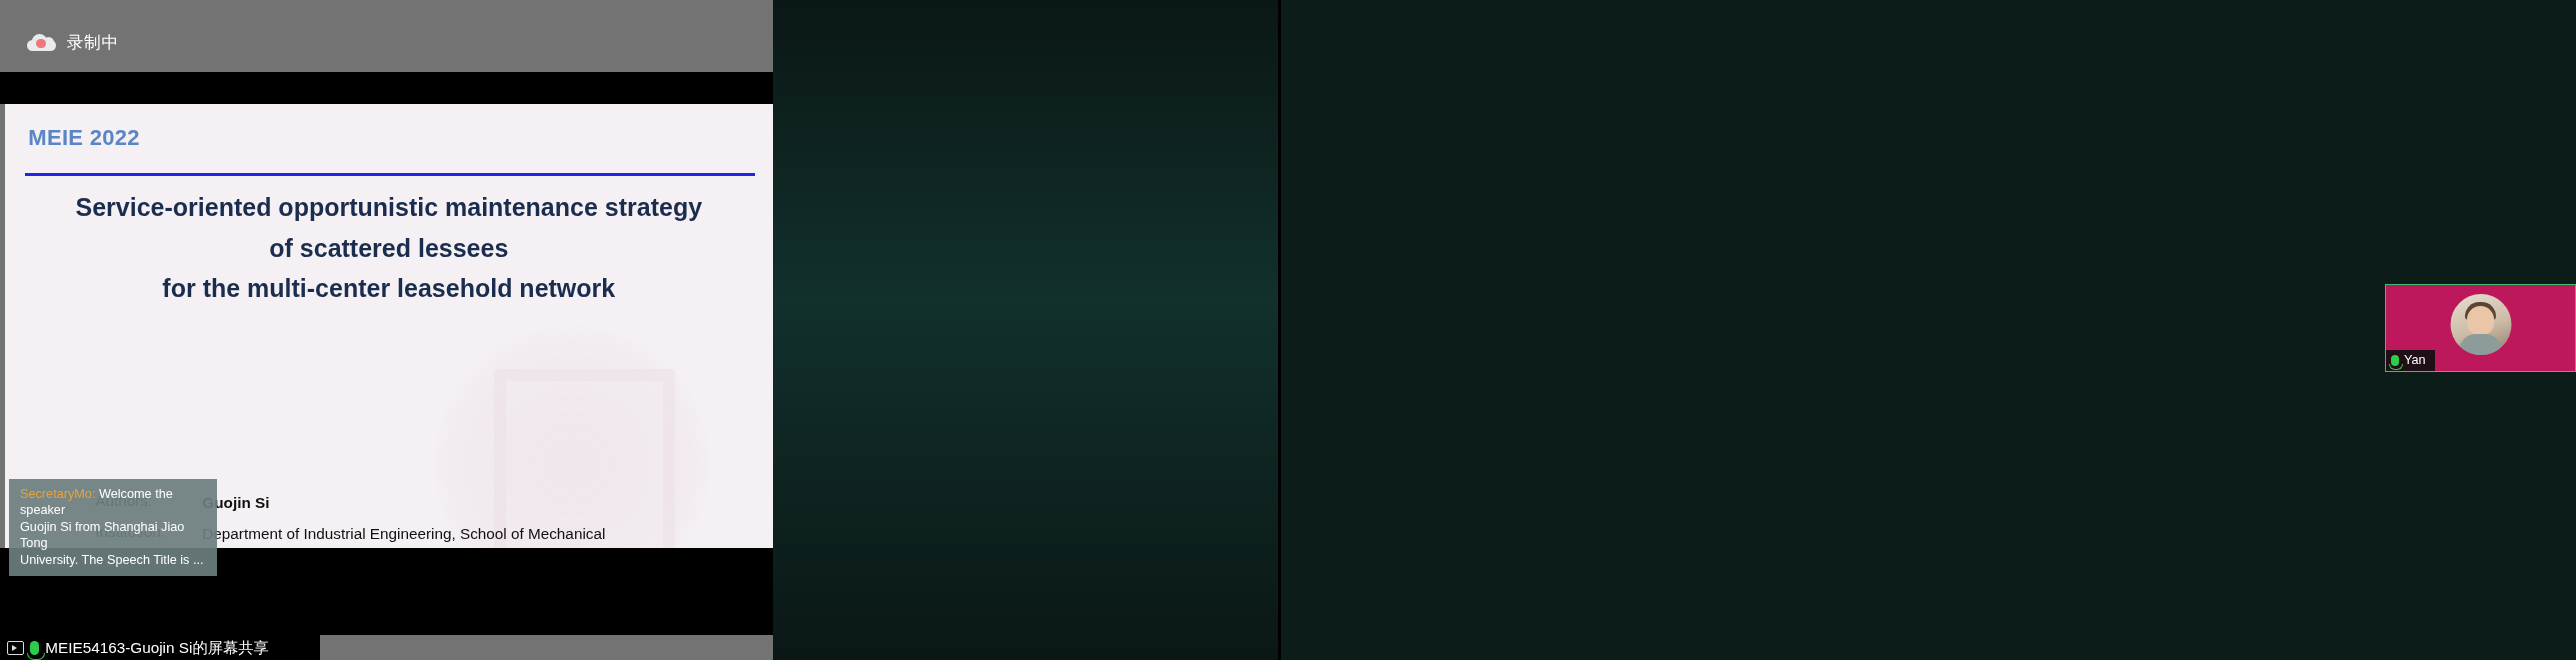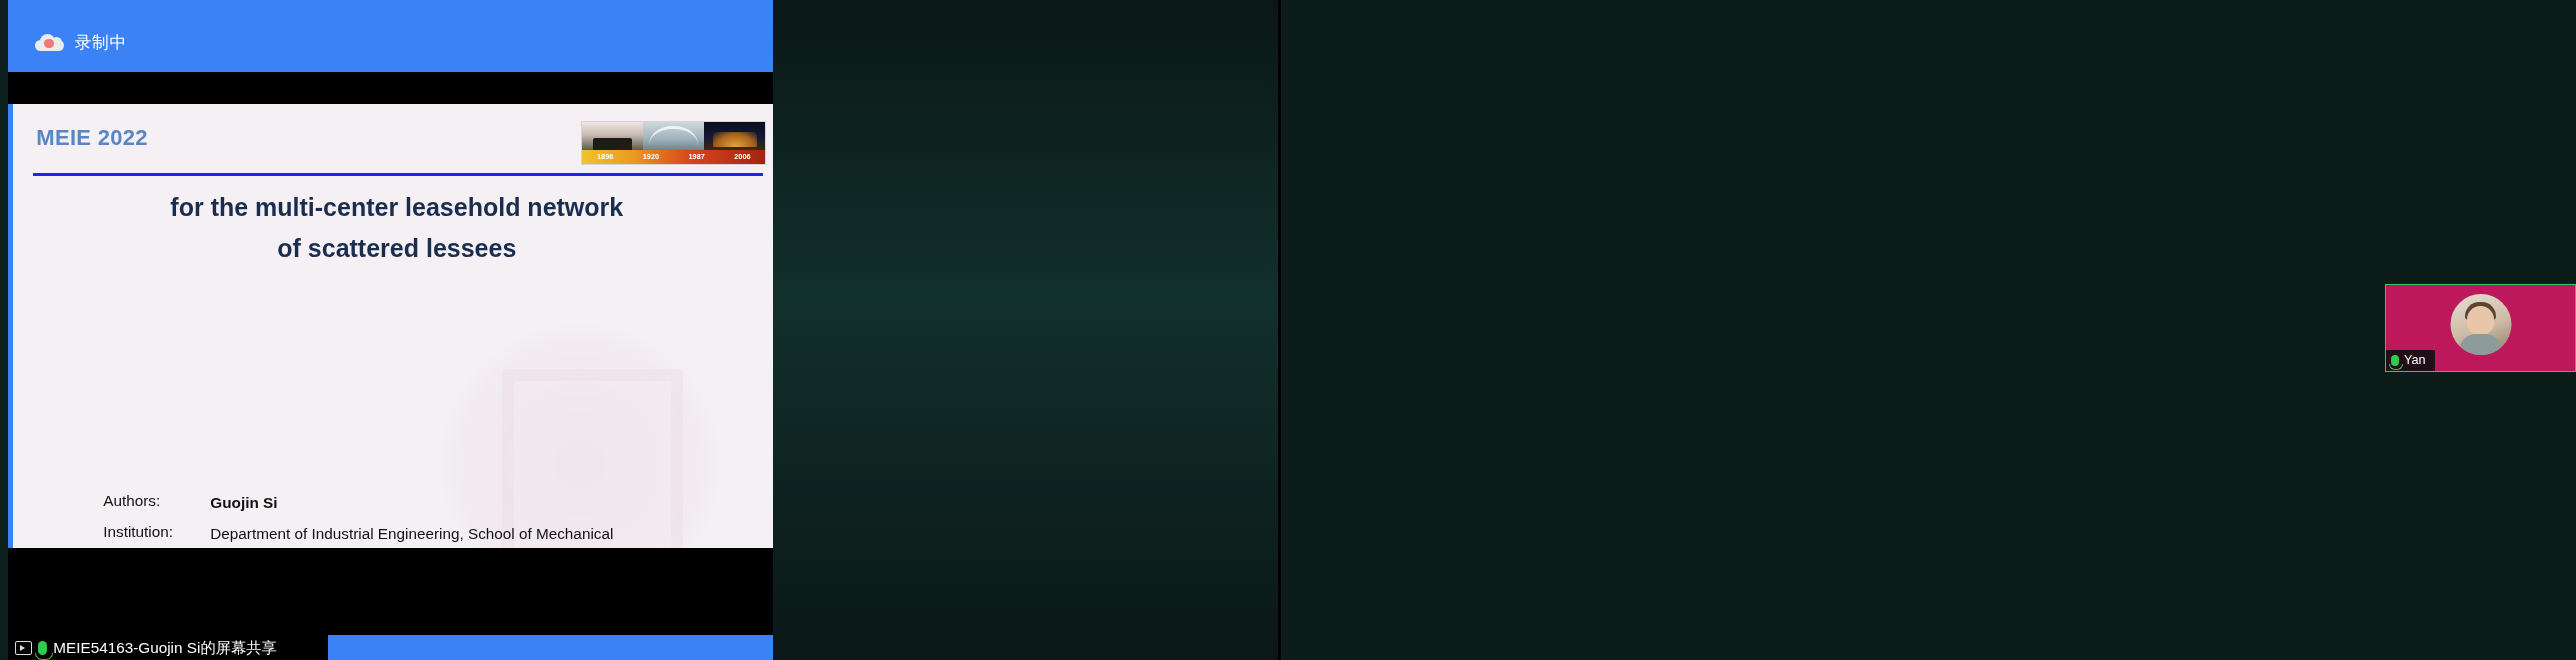--- a/index.html
+++ b/index.html
@@ -4,22 +4,22 @@
 <style>
   * { margin:0; padding:0; box-sizing:border-box; }
   html,body{
     width:2576px; height:661px; overflow:hidden;
     background:#0d1f1c;
     font-family:"Liberation Sans", sans-serif;
   }
   .stage{ position:relative; width:2576px; height:661px; background:#0d1f1c; }
 
   
-  .panel-left{ position:absolute; left:8px; top:0; width:773px; height:661px;
-               background:#3b82f6; overflow:hidden; }
+  .panel-left{ position:absolute; left:0; top:0; width:773px; height:661px;
+               background:#737373; overflow:hidden; }
   .rec-badge{ position:absolute; left:27px; top:31px; display:flex; align-items:center; gap:10.7px; }
   .rec-cloud{ position:relative; width:29px; height:17.3px; }
   .rec-cloud .c1{ position:absolute; left:0; bottom:0; width:29px; height:11.3px;
                   background:#e9eced; border-radius:6px; }
   .rec-cloud .c2{ position:absolute; left:5.3px; top:0; width:14.7px; height:14.7px;
                   background:#e9eced; border-radius:50%; }
   .rec-cloud .c3{ position:absolute; left:16px; top:3.3px; width:11.3px; height:11.3px;
                   background:#e9eced; border-radius:50%; }
   .rec-dot{ position:absolute; left:9.3px; top:4.7px; width:9.3px; height:9.3px;
             background:#f0787b; border-radius:50%; z-index:3; }
@@ -175,54 +175,47 @@
 
     <div class="black-strip"></div>
     <div class="black-strip-b"></div>
 
     <div class="slide1">
       <div class="slide1-head">
         <div class="meie-title">MEIE 2022</div>
       </div>
       <div class="blue-rule"></div>
 
-      <div class="sjtu-banner">
-        <div class="banner-imgs">
-          <div class="bi bi1"></div>
-          <div class="bi bi2"></div>
-          <div class="bi bi3"></div>
-        </div>
-        <div class="banner-years">
-          <span>1896</span>
-          <span>1920</span>
-          <span>1987</span>
-          <span>2006</span>
-        </div>
-      </div>
 
       <div class="sjtu-ghost"></div>
 
       <div class="slide1-title">
+        <div>Service-oriented opportunistic maintenance strategy</div>
+        <div>of scattered lessees</div>
         <div>for the multi-center leasehold network</div>
-        <div>of scattered lessees</div>
       </div>
 
       <div class="meta">
         <div class="meta-row">
           <div class="meta-label">Authors:</div>
           <div class="meta-value bold">Guojin Si</div>
         </div>
         <div class="meta-row">
           <div class="meta-label">Institution:</div>
           <div class="meta-value">Department of Industrial Engineering, School of Mechanical Engineering, Shanghai Jiao Tong University, Shanghai, China</div>
         </div>
 
       </div>
     </div>
 
+    <div class="chat-toast">
+      <div class="line"><span class="chat-name">SecretaryMo:</span><span> Welcome the speaker</span></div>
+      <div class="line">Guojin Si from Shanghai Jiao Tong</div>
+      <div class="line">University. The Speech Title is ...</div>
+    </div>
 
     <div class="share-bar">
       <div class="ic-screen"></div>
       <div class="ic-mic"></div>
       <div class="txt">MEIE54163-Guojin Si的屏幕共享</div>
     </div>
   </div>
 
   <div class="divider-l"></div>
 

